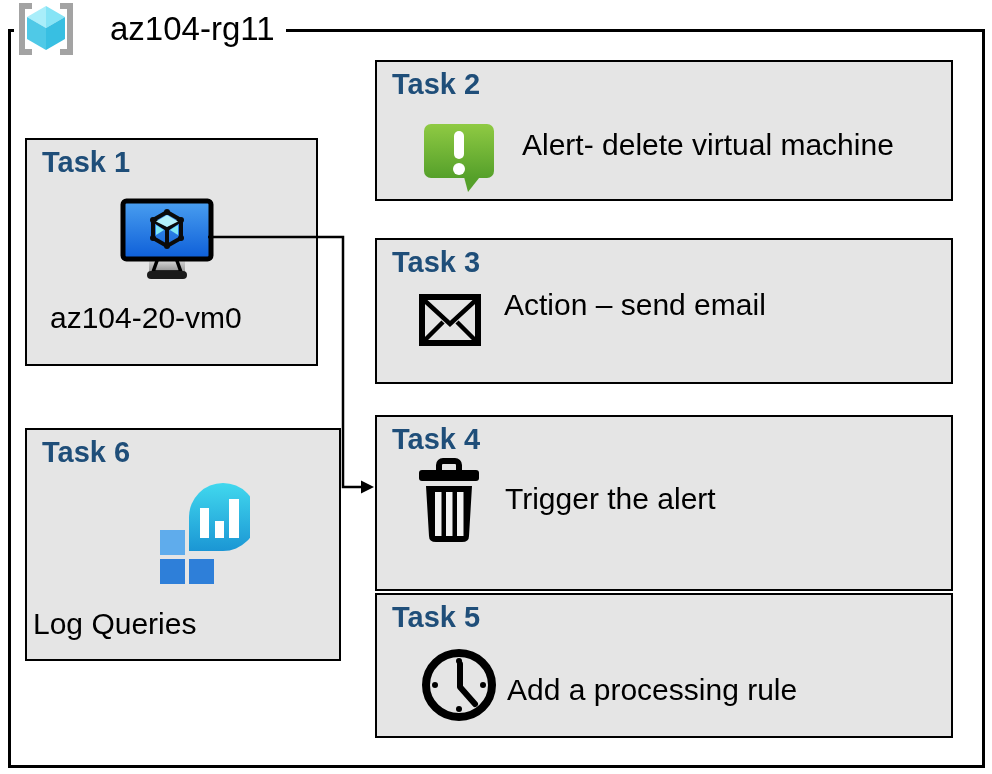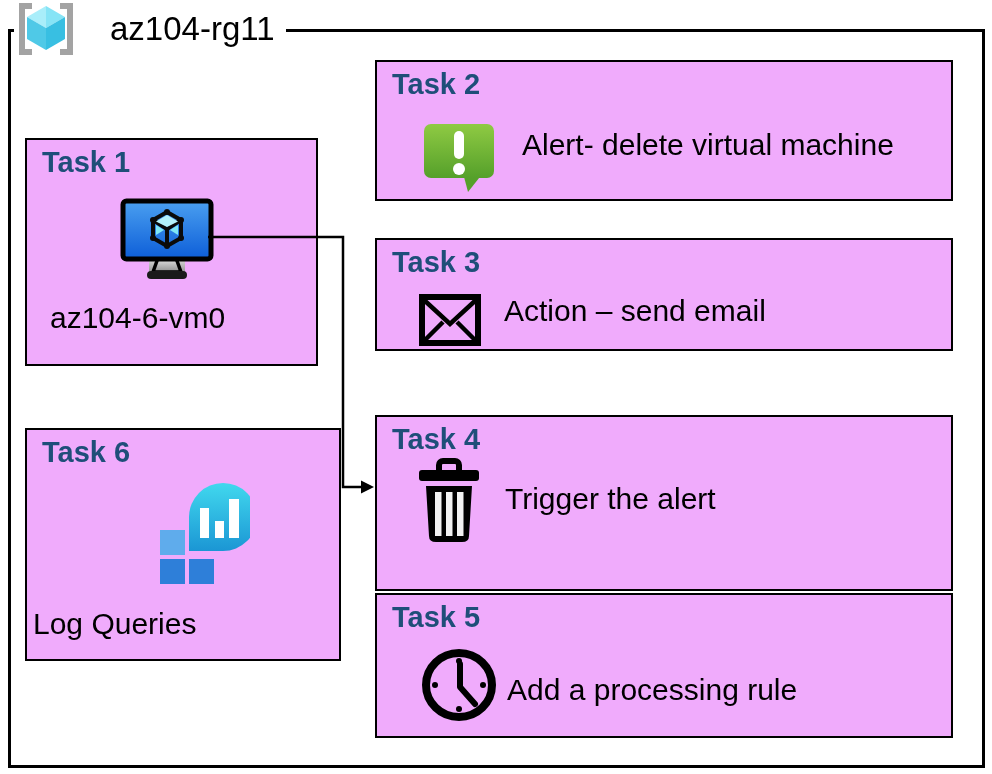--- a/index.html
+++ b/index.html
@@ -13,42 +13,42 @@
     border:3px solid #000000; background:#ffffff;
   }
   .rg-header {
     position:absolute; left:14px; top:4px; width:272px; height:50px;
     background:#ffffff; z-index:2; display:flex; align-items:center;
   }
   .rg-header .rg-icon { width:64px; height:54px; flex:0 0 auto; }
   .rg-label { margin-left:32px; font-size:33px; color:#000000; white-space:nowrap; }
 
   .task-box {
-    position:absolute; background:#f0abfc; border:2.5px solid #000000;
+    position:absolute; background:#e5e5e5; border:2.5px solid #000000;
   }
   .task-title {
     position:absolute; left:15px; top:6px;
     font-size:29px; font-weight:bold; color:#1f4e79;
   }
   .task-label { position:absolute; font-size:30px; color:#000000; white-space:nowrap; }
   .icon-slot { position:absolute; }
 
   #box-task1 { left:25px; top:138px; width:293px; height:228px;text-align:center; }
   #box-task2 { left:375px; top:60px;  width:578px; height:141px; }
-  #box-task3 { left:375px; top:238px; width:578px; height:113px; }
+  #box-task3 { left:375px; top:238px; width:578px; height:146px; }
   #box-task4 { left:375px; top:415px; width:578px; height:176px; }
   #box-task5 { left:375px; top:593px; width:578px; height:145px; }
   #box-task6 { left:25px; top:428px; width:316px; height:233px; }
 
   #vm-icon-slot   { left:93px;  top:58px;  width:94px;  height:84px; }
   #task1-label    { left:23px;  top:161px; }
   #alert-icon-slot{ left:46px;  top:56px;  width:72px;  height:78px; }
   #task2-label    { left:145px; top:66px; }
   #mail-icon-slot { left:42px;  top:54px;  width:62px;  height:52px; }
-  #task3-label    { left:127px; top:54px; }
+  #task3-label    { left:127px; top:48px; }
   #trash-icon-slot{ left:40px;  top:41px;  width:64px;  height:88px; }
   #task4-label    { left:128px; top:65px; }
   #clock-icon-slot{ left:42px;  top:51px;  width:80px;  height:78px; }
   #task5-label    { left:130px; top:78px; }
   #logq-icon-slot { left:106px; top:48px;  width:117px; height:122px; }
   #task6-label    { left:6px; right:0; top:177px; text-align:left; }
 
   .connector-svg {
     position:absolute; left:0; top:0; width:992px; height:774px;
     z-index:3; pointer-events:none;
@@ -115,21 +115,21 @@
       <polygon points="58,27 50,32 58,37" fill="#7fe7f5"></polygon>
       <g fill="#0b0b0b">
         <circle cx="47" cy="14" r="3"></circle>
           <circle cx="61" cy="22" r="3"></circle>
           <circle cx="61" cy="40" r="3"></circle>
         <circle cx="47" cy="48" r="3"></circle>
           <circle cx="33" cy="40" r="3"></circle>
           <circle cx="33" cy="22" r="3"></circle>
       </g>
     </svg>
-    <div class="task-label" id="task1-label">az104-6-vm0</div>
+    <div class="task-label" id="task1-label">az104-20-vm0</div>
   </div>
 
   <div class="task-box" id="box-task2">
     <div class="task-title">Task 2</div>
     <svg class="icon-slot" id="alert-icon-slot" viewBox="0 0 72 78">
       <polygon points="40,55 60,55 45,74" fill="#55a02a"></polygon>
       <rect x="1" y="6" width="70" height="54" rx="7" fill="url(#gradGreen)"></rect>
       <rect x="31" y="13" width="10" height="28" rx="5" fill="#ffffff"></rect>
       <circle cx="36" cy="51" r="6" fill="#ffffff"></circle>
     </svg>

